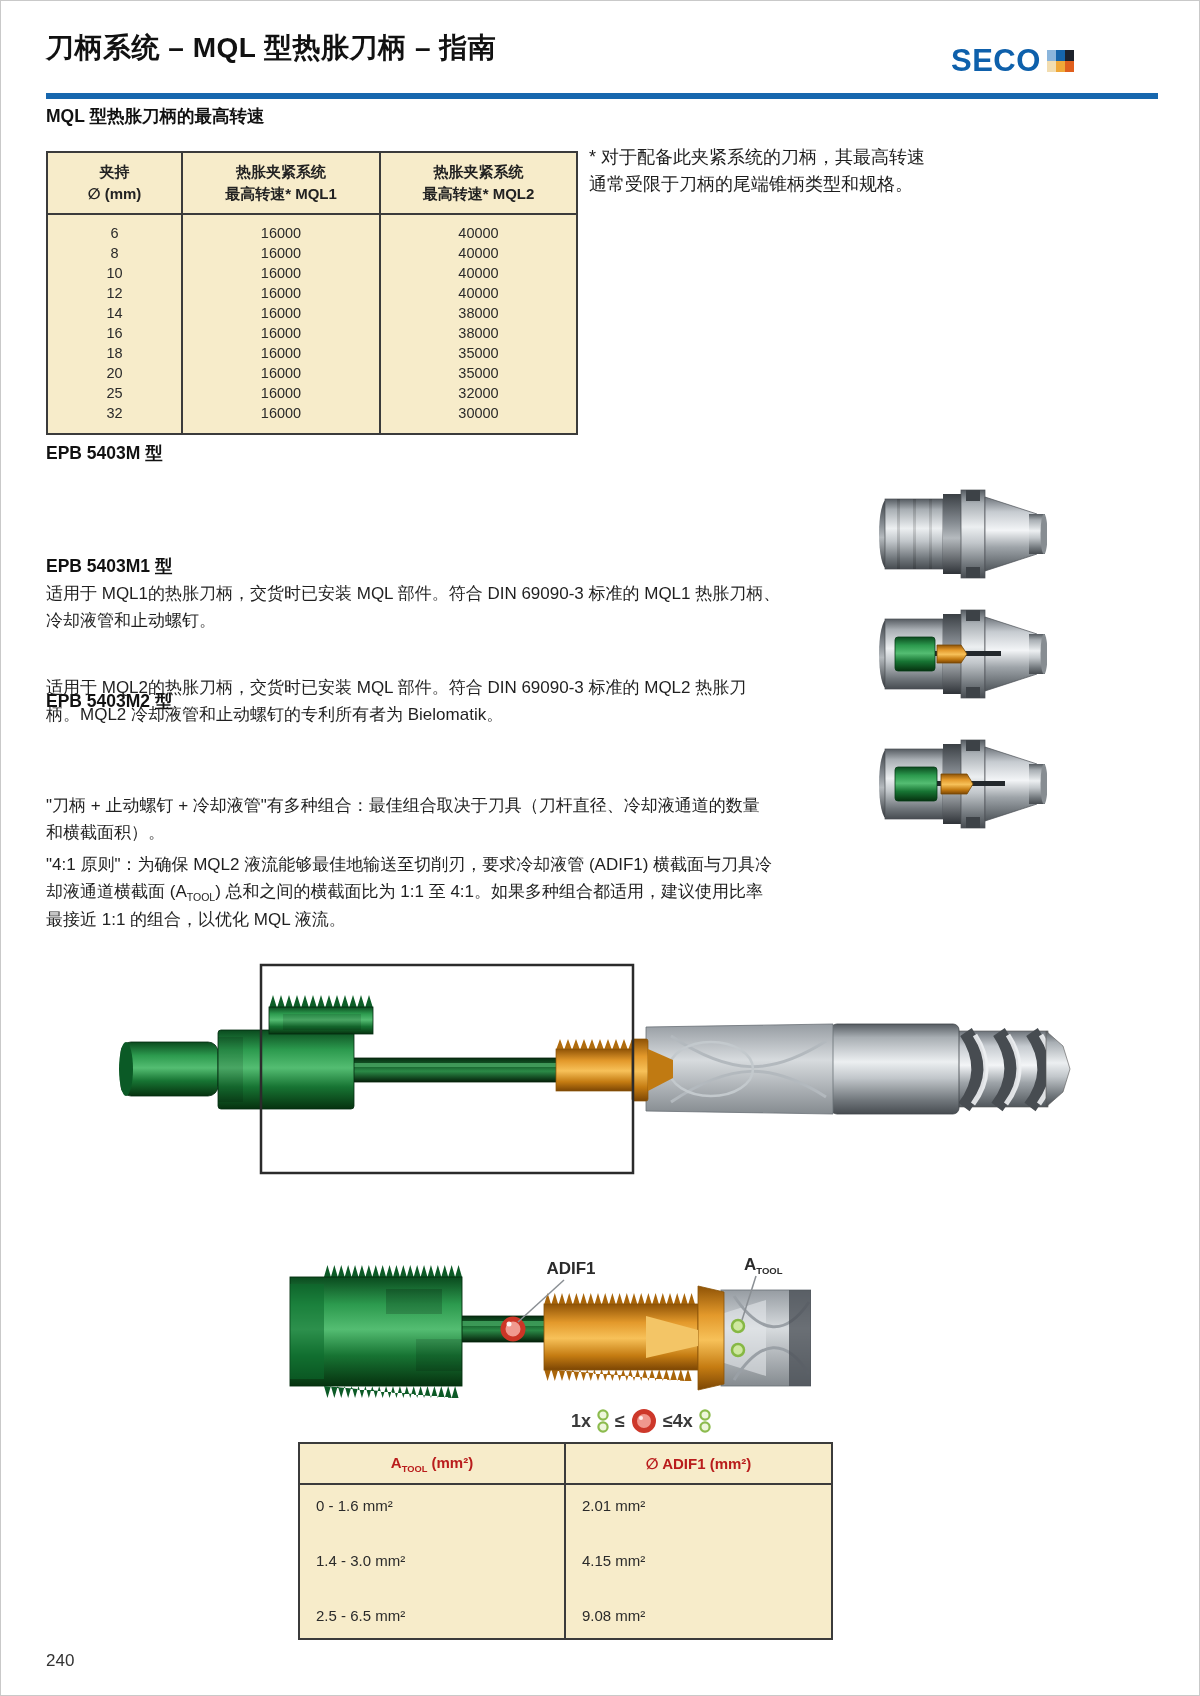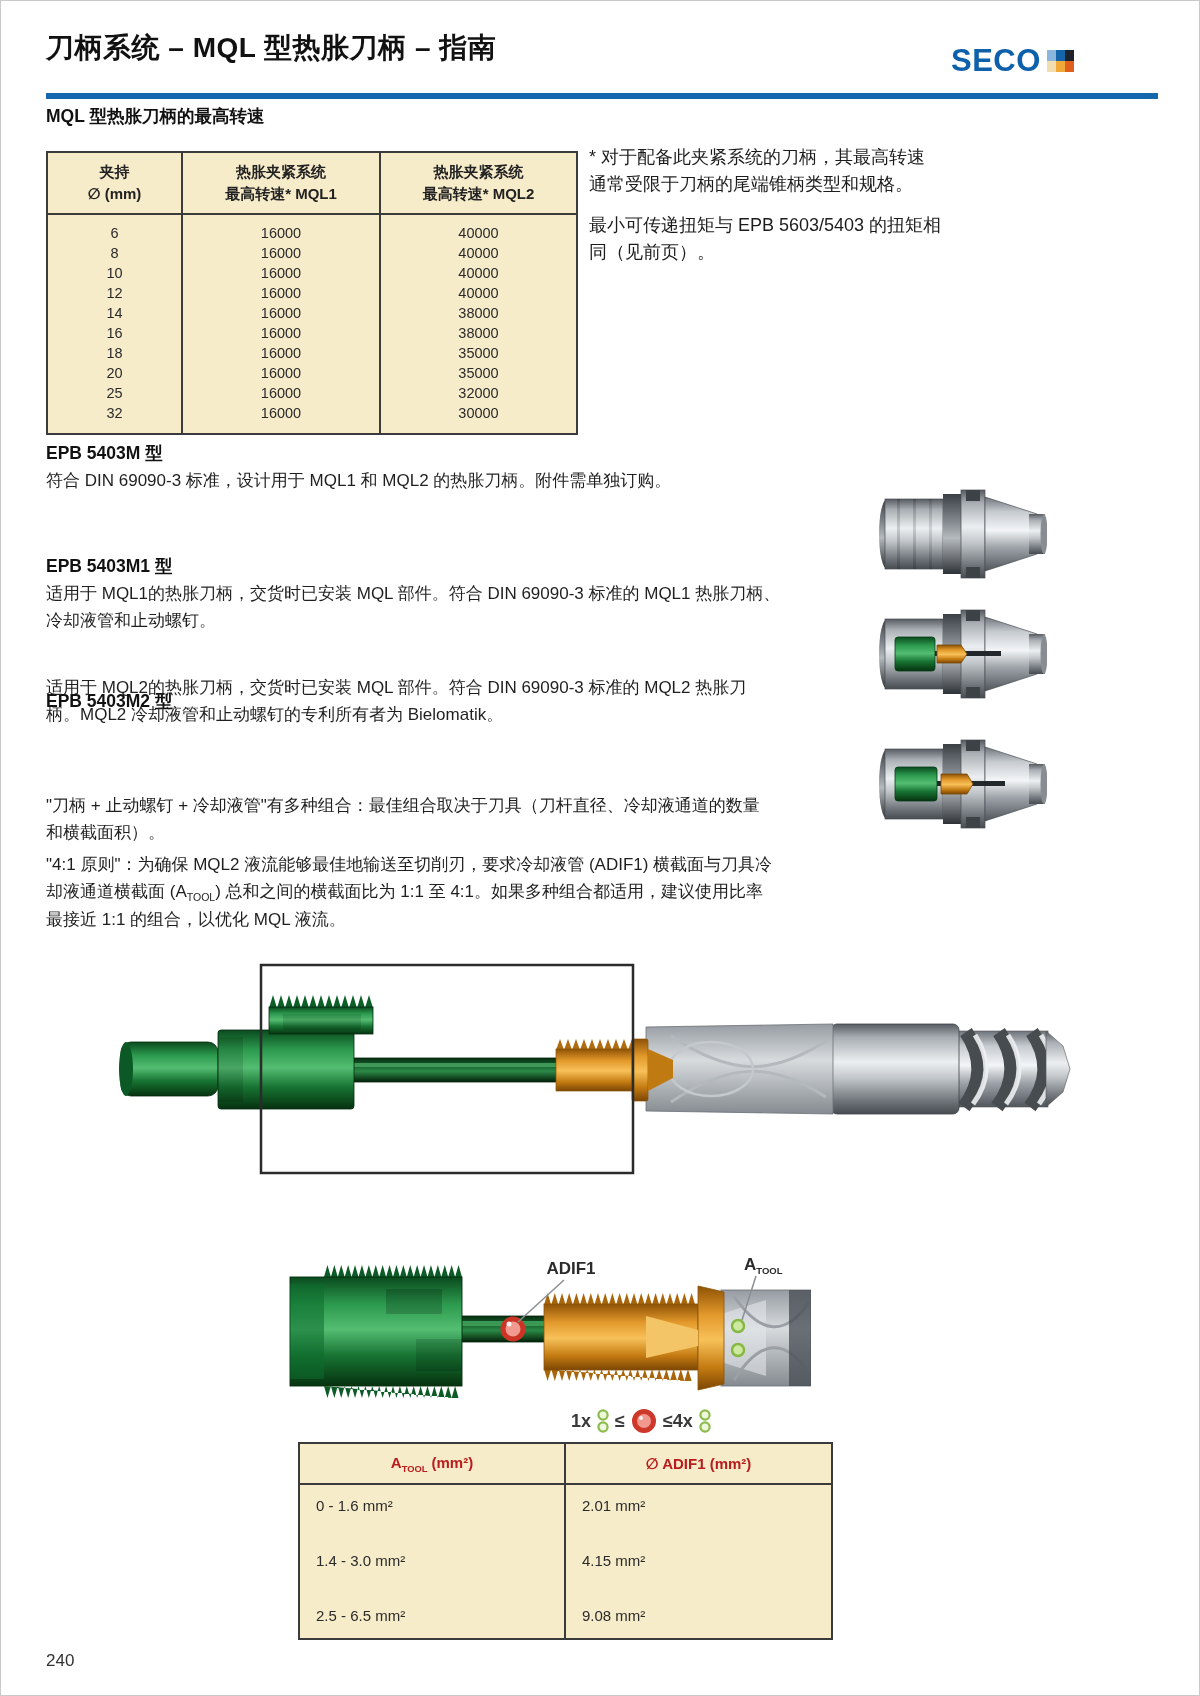--- a/index.html
+++ b/index.html
@@ -194,26 +194,23 @@
           <td>32</td>
           <td>16000</td>
           <td>30000</td>
         </tr>
       </tbody>
   </table>
 
   <div class="abs notes">
     <p>* 对于配备此夹紧系统的刀柄，其最高转速
 通常受限于刀柄的尾端锥柄类型和规格。</p>
-    <p>最小可传递扭矩与 EPB 5603/5403 的扭矩相
-同（见前页）。</p>
   </div>
 
   <div class="abs h2" style="left:45px;top:440px">EPB 5403M 型</div>
-  <p class="abs body-text" style="left:45px;top:466px">符合 DIN 69090-3 标准，设计用于 MQL1 和 MQL2 的热胀刀柄。附件需单独订购。</p>
   <svg class="abs holder-img" style="left:876px;top:480px" viewBox="0 0 170 105">
     <ellipse cx="10" cy="53" rx="8" ry="35" fill="url(#g-metal-dark)"></ellipse>
     <rect x="8" y="18" width="58" height="70" fill="url(#g-metal)" stroke="#4a4f54" stroke-width="0.7"></rect>
     <rect x="20" y="18" width="3" height="70" fill="#000" opacity="0.15"></rect>
     <rect x="36" y="18" width="3" height="70" fill="#000" opacity="0.15"></rect>
     <rect x="52" y="18" width="3" height="70" fill="#000" opacity="0.12"></rect>
     <rect x="66" y="13" width="18" height="80" fill="url(#g-metal-dark)"></rect>
     <rect x="84" y="9" width="24" height="88" fill="url(#g-metal)" stroke="#4a4f54" stroke-width="0.7"></rect>
     <rect x="89" y="9" width="14" height="11" fill="#3d4247"></rect>
     <rect x="89" y="86" width="14" height="11" fill="#3d4247"></rect>

